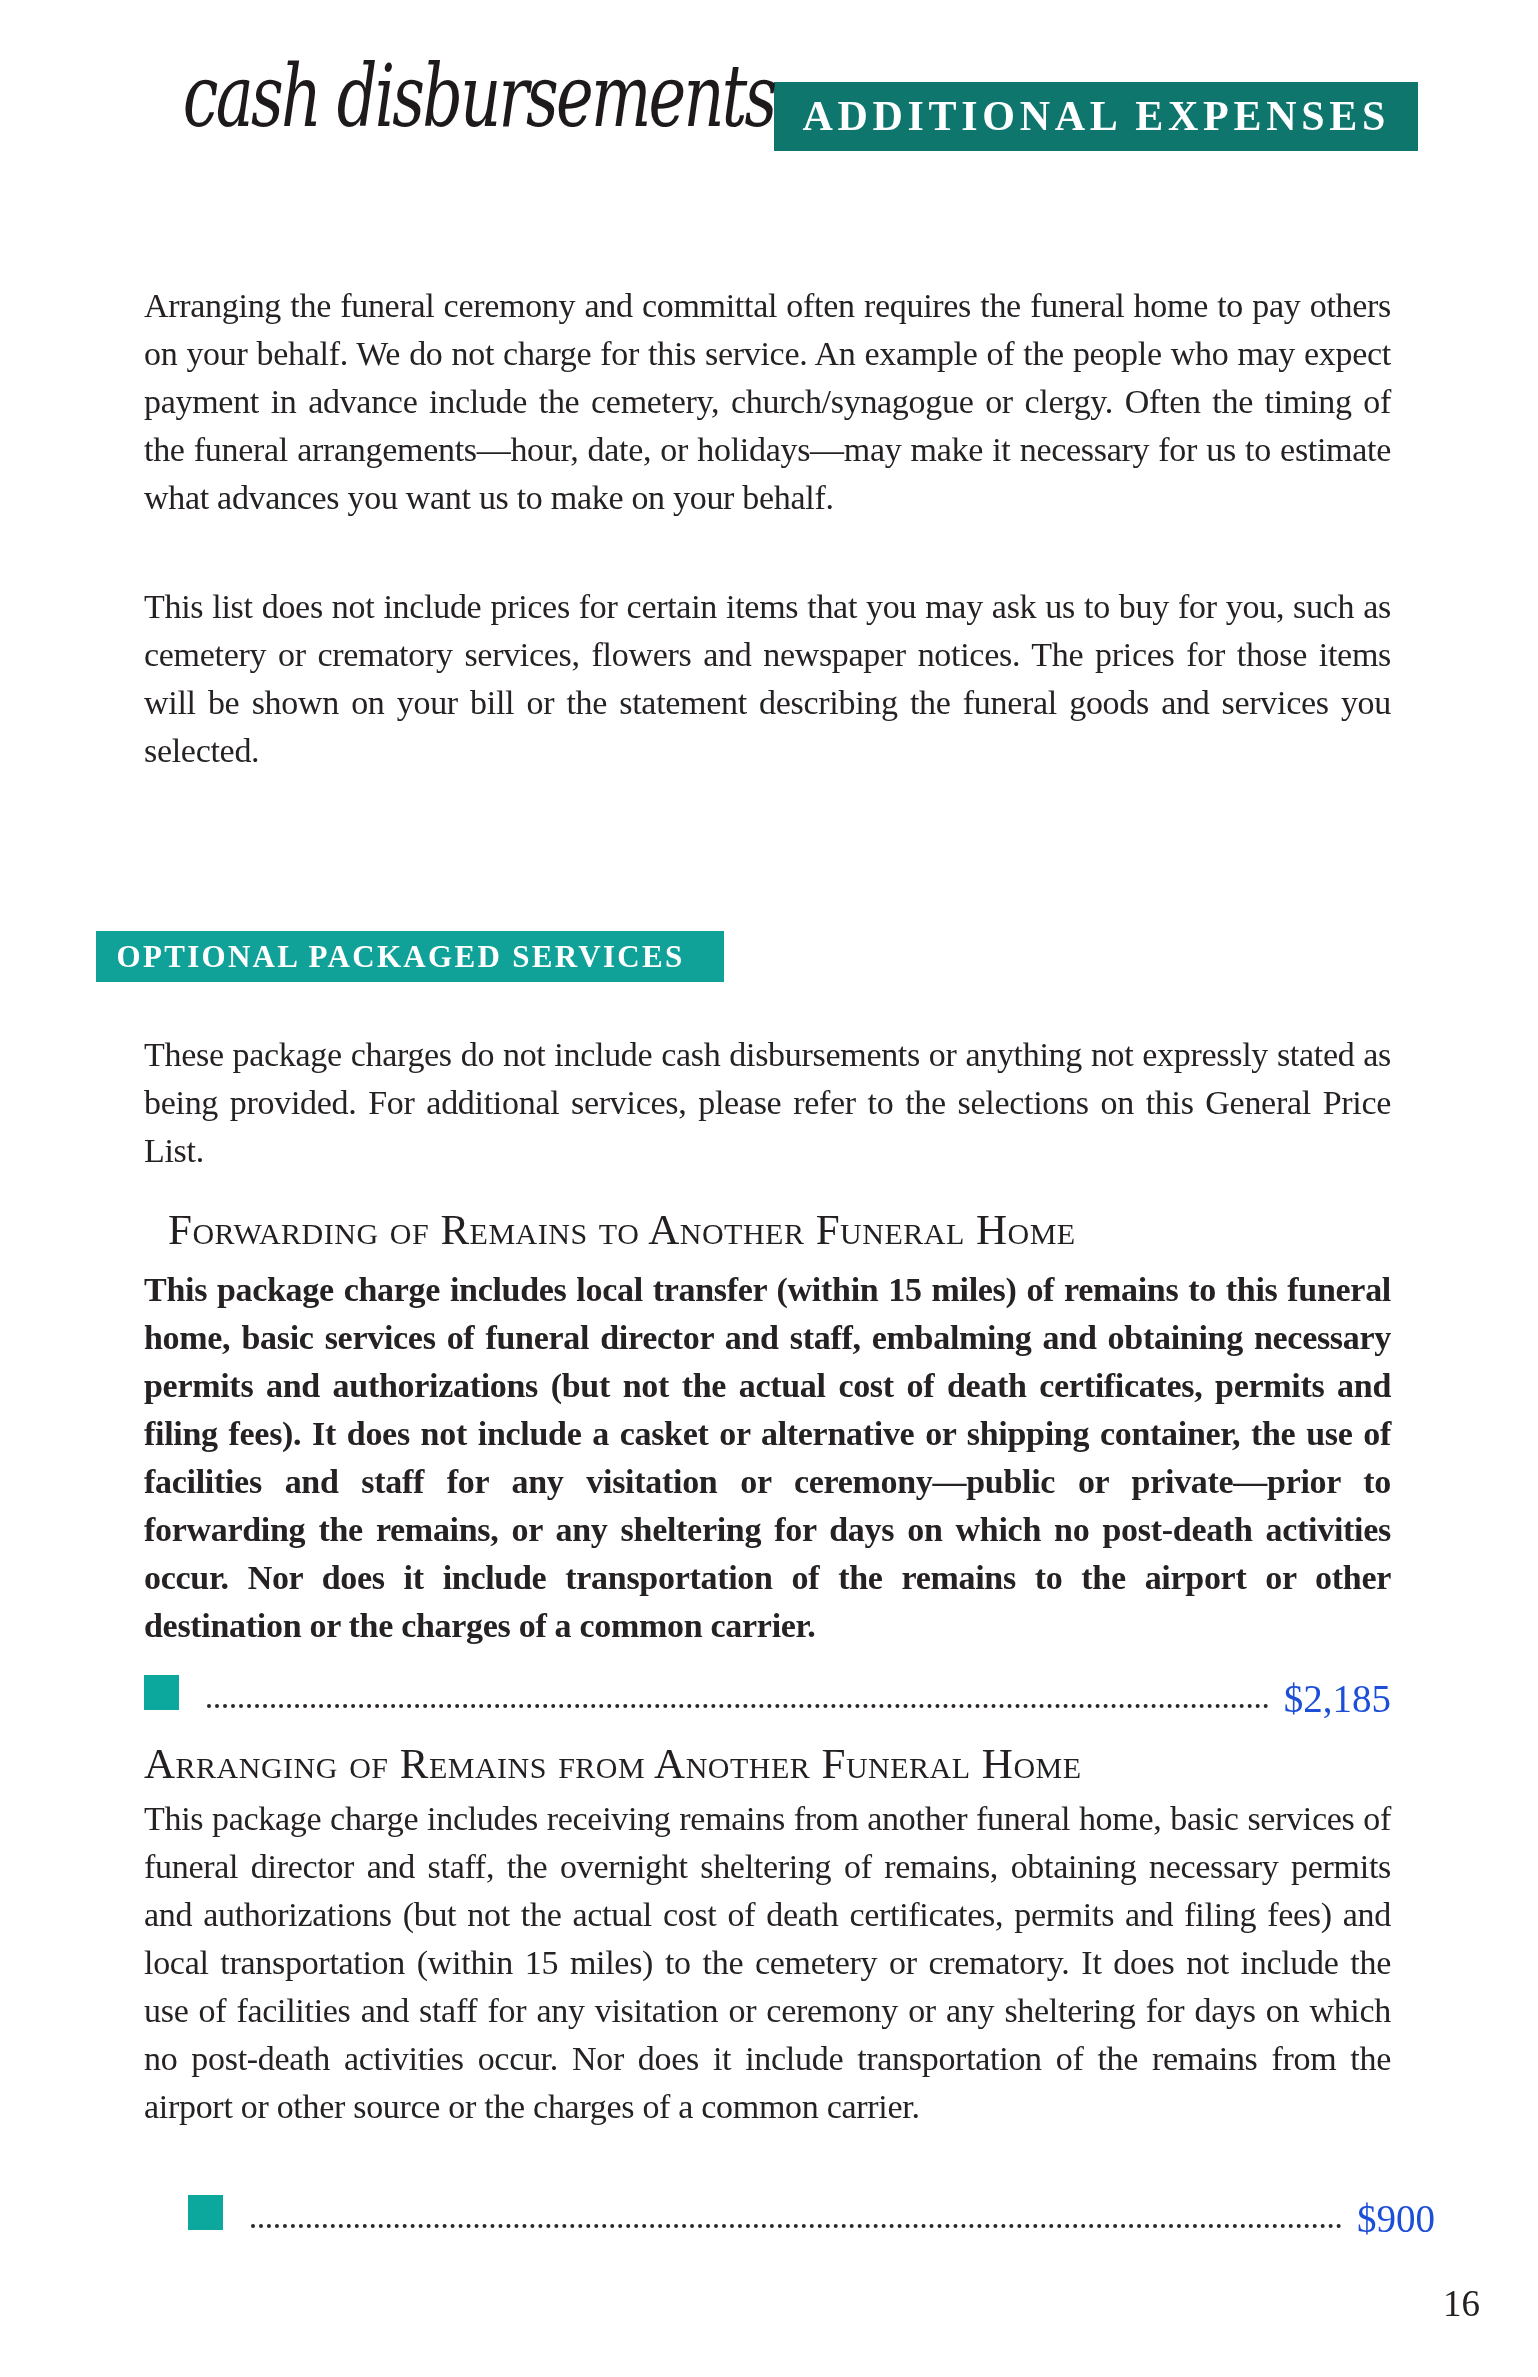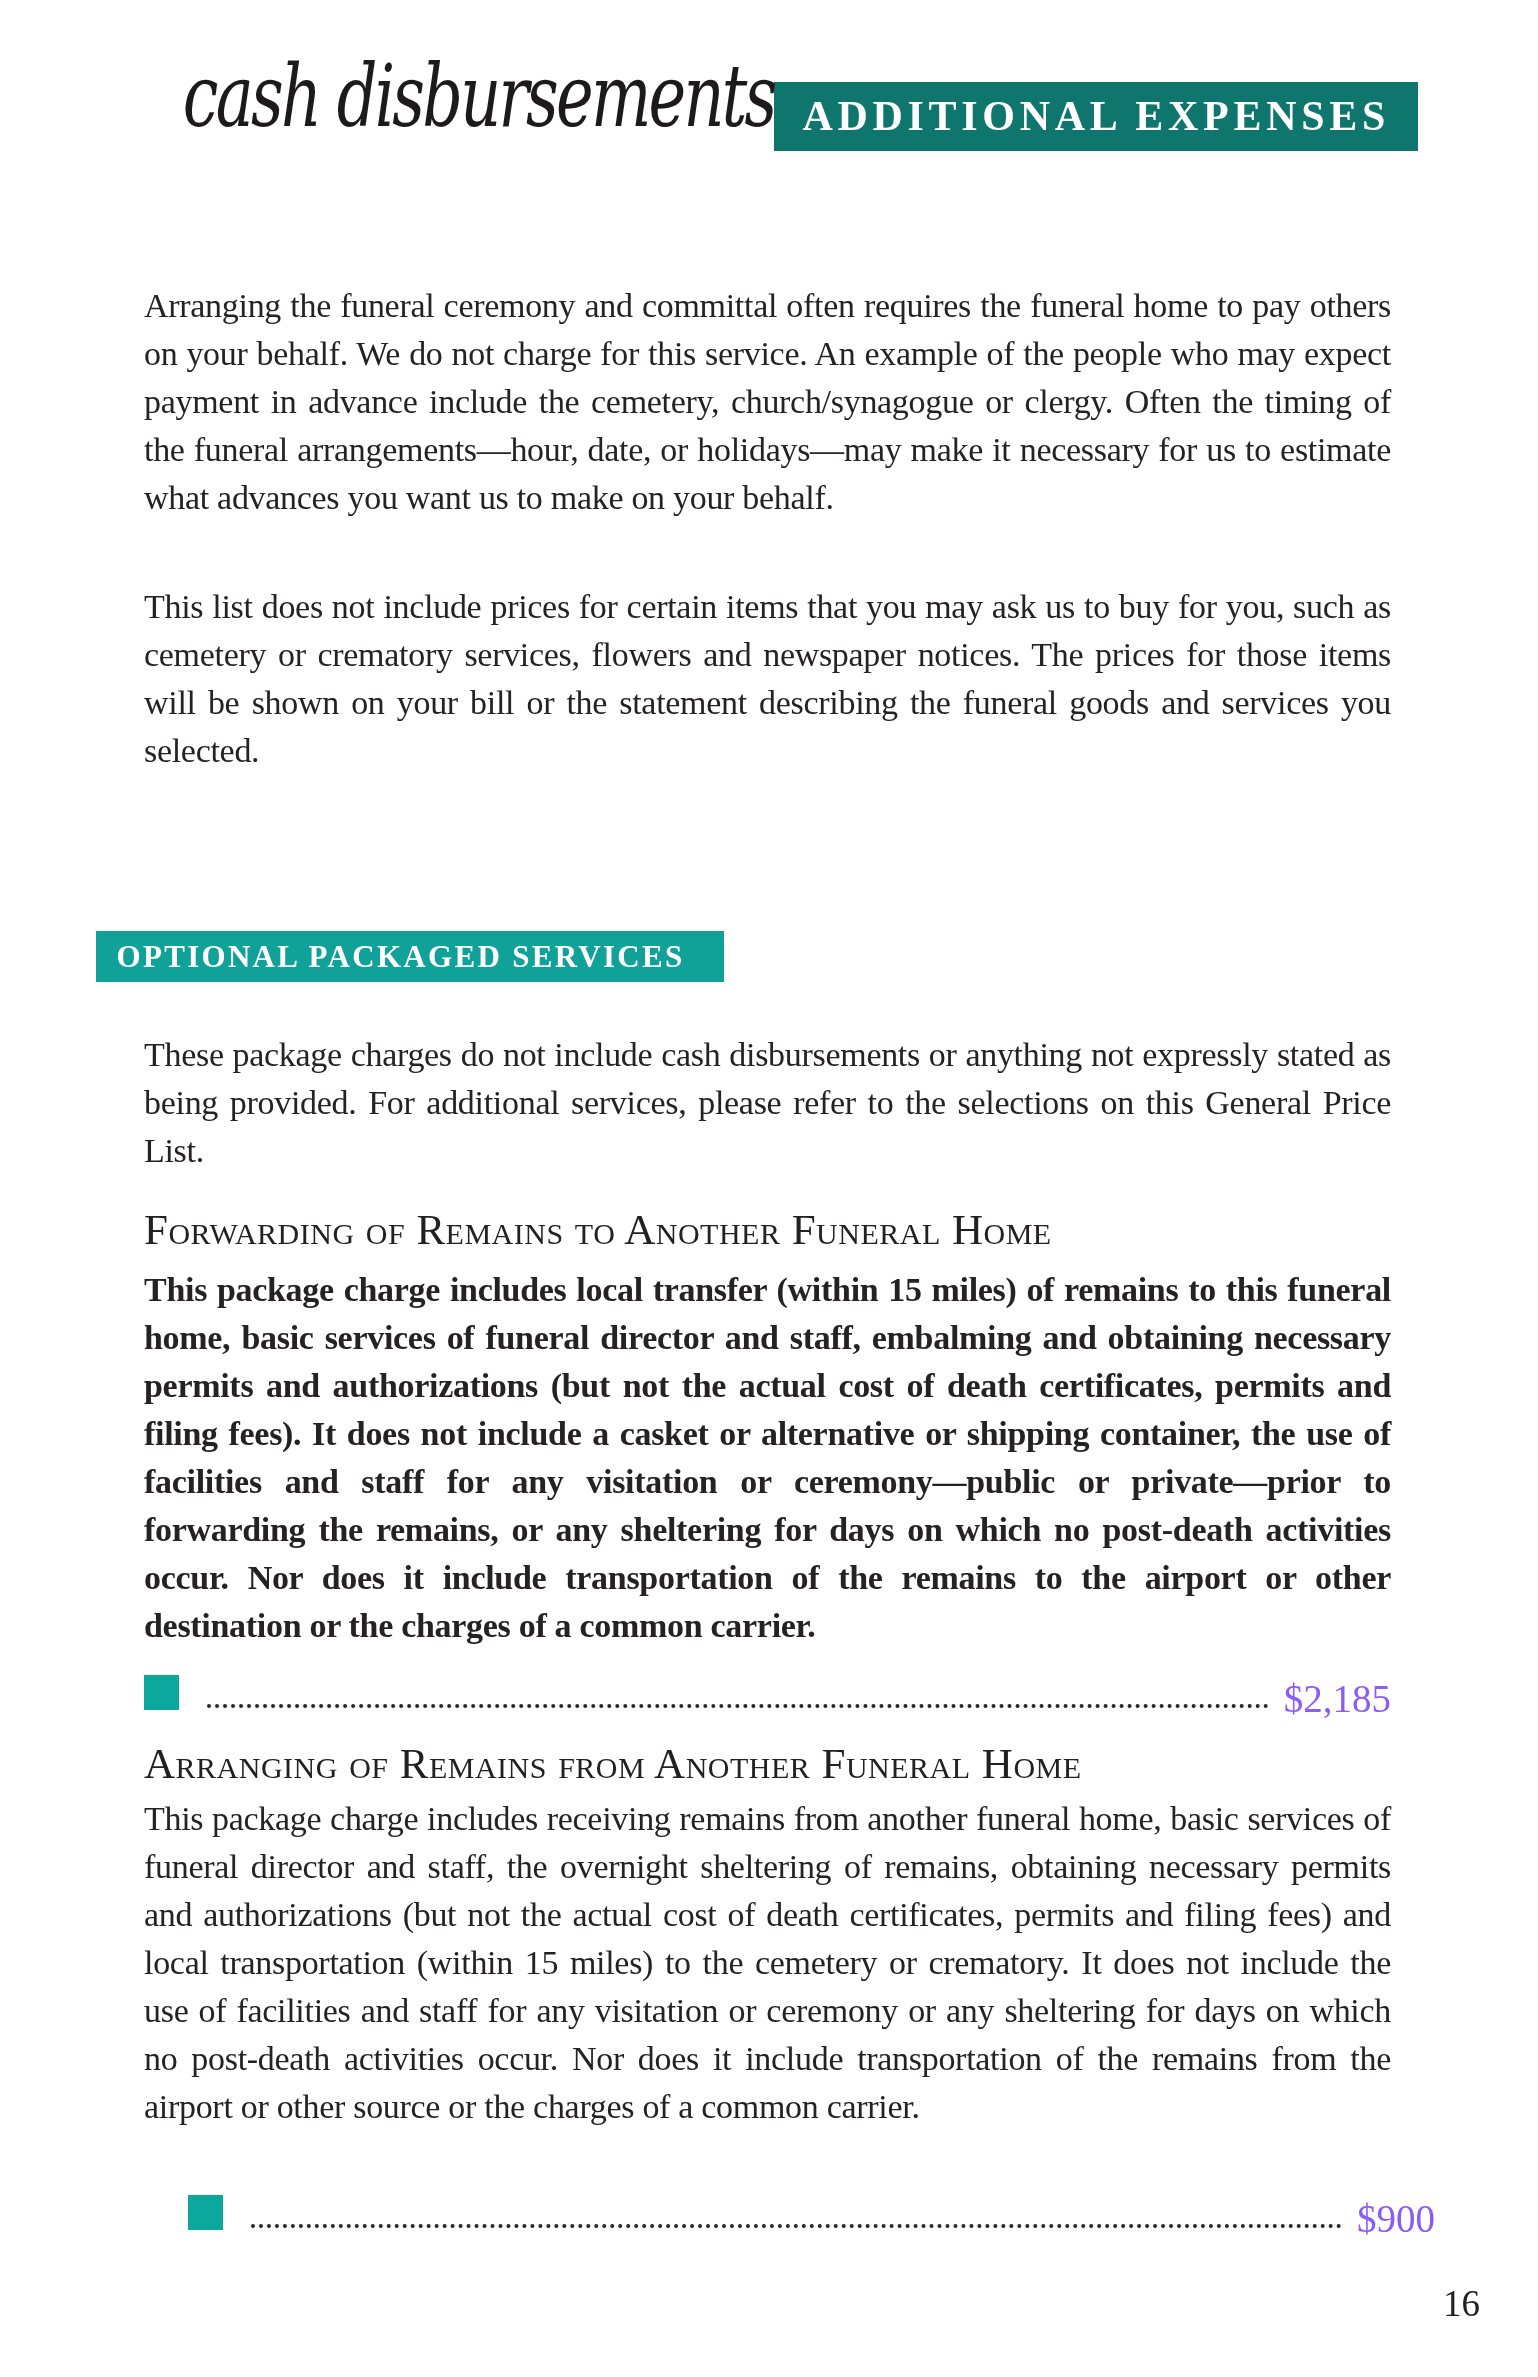--- a/index.html
+++ b/index.html
@@ -24,30 +24,30 @@
   .p5{top:1795px;}
 
   
   .teal-banner{position:absolute;left:96px;top:931px;width:628px;height:51px;box-sizing:border-box;
                background:#10A199;color:#ffffff;font-weight:bold;font-size:31px;letter-spacing:2.3px;
                padding:8.4px 0 0 20.5px;white-space:nowrap;}
 
   
   .item-heading{position:absolute;left:144px;width:1247px;margin:0;font-weight:normal;
                 font-variant:small-caps;font-size:43px;line-height:47px;letter-spacing:0.5px;color:#242021;}
-  .h-fwd{top:1206px;}
+  .h-fwd{top:1206px;margin-left:24px;}
   .h-rcv{top:1740px;}
 
   
   .price-row{position:absolute;left:144px;width:1247px;display:flex;align-items:flex-end;height:56px;}
   .pr1{top:1663px;}
   .pr2{top:2183px;margin-left:44px;}
   .bullet{width:35px;height:35px;background:#0DA89D;flex:0 0 auto;margin-bottom:9.3px;}
   .leader{flex:1 1 auto;height:0;border-bottom:4.7px dotted #2b2627;margin:0 15px 11.2px 28px;}
-  .price{font-size:39px;line-height:41px;white-space:nowrap;color:#8b5cf6;}
+  .price{font-size:39px;line-height:41px;white-space:nowrap;color:#1d4ed8;}
 
   
   .page-number{position:absolute;left:1443px;top:2282px;font-size:37px;color:#242021;}
 </style>
 </head>
 <body>
 
 <div class="page">
 
   <header class="masthead">

